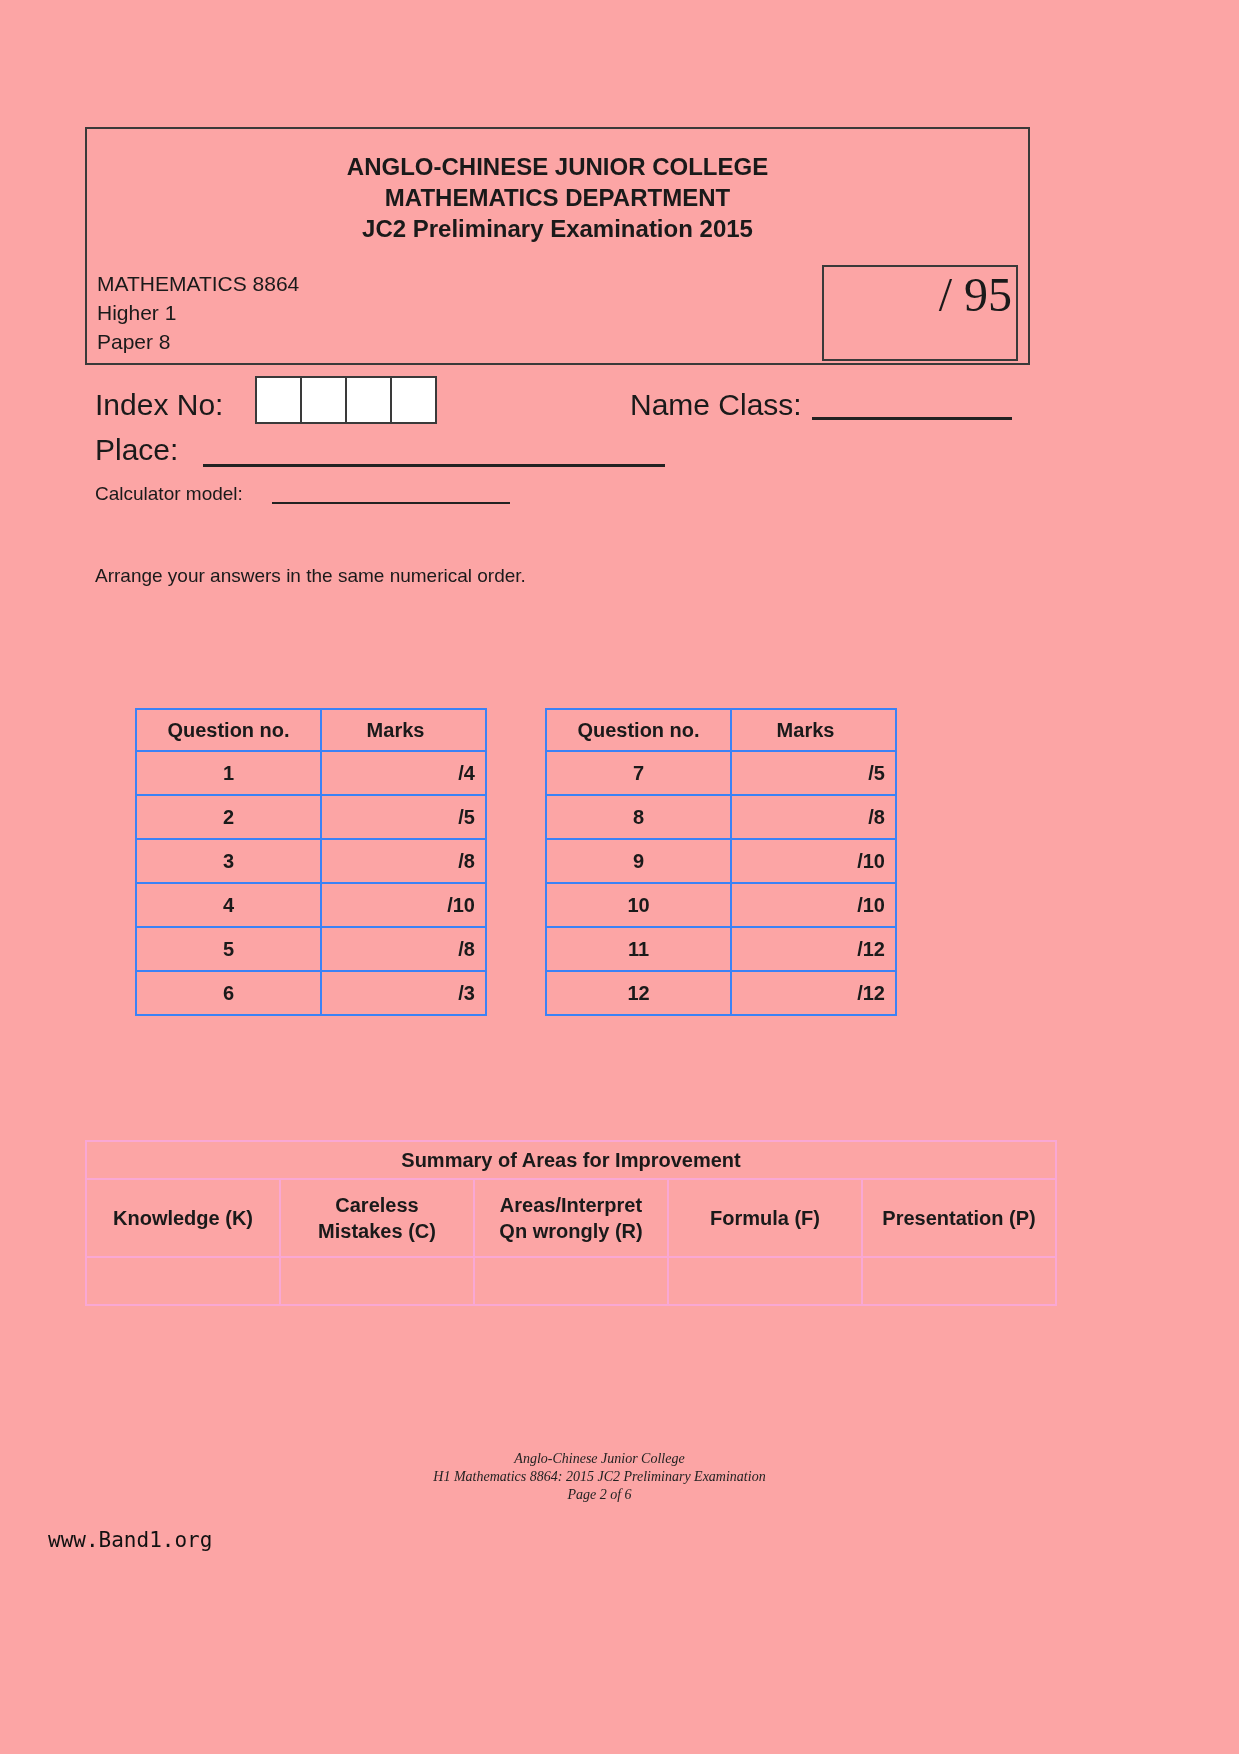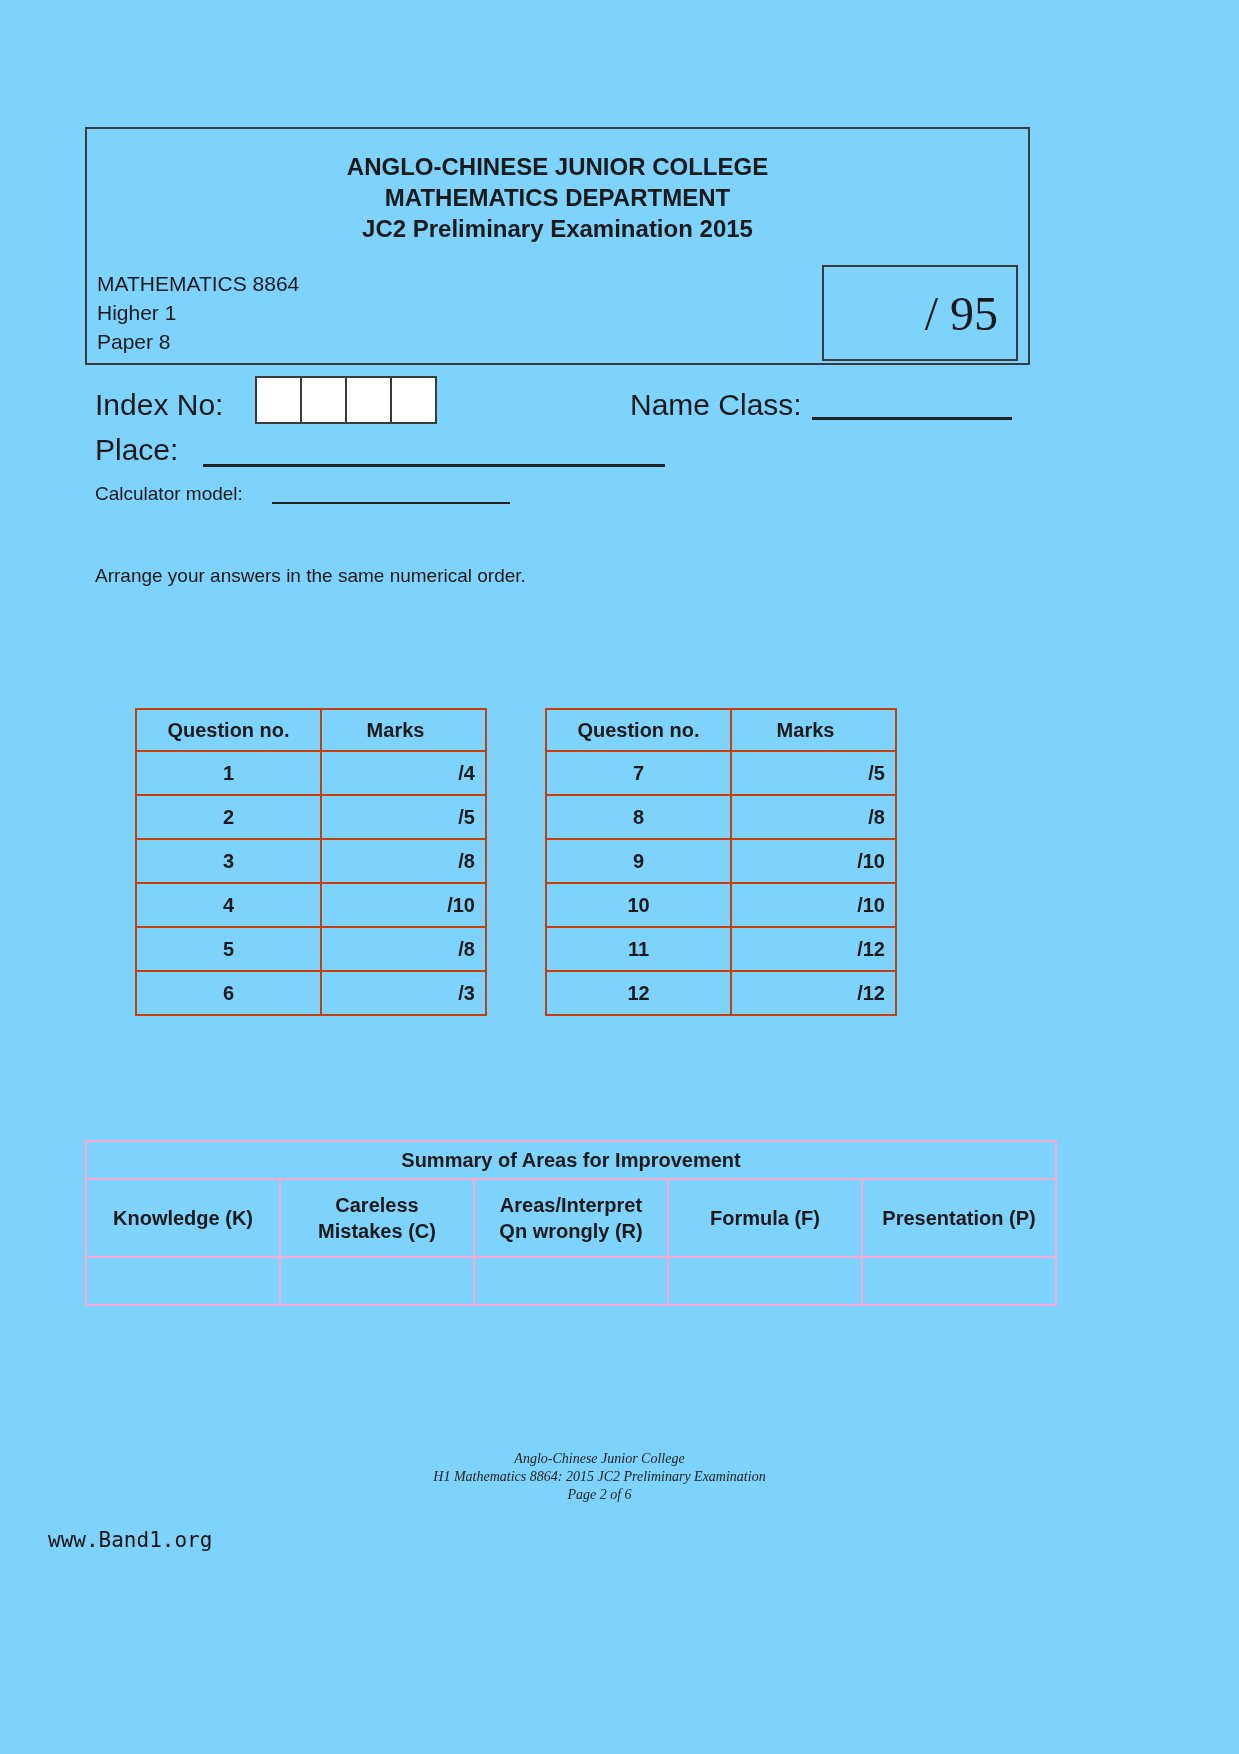--- a/index.html
+++ b/index.html
@@ -1,21 +1,21 @@
 <!DOCTYPE html>
 <html><head>
 <meta charset="utf-8">
 <style>
   * { margin: 0; padding: 0; box-sizing: border-box; }
   html, body { background: #ffffff; }
   .page {
     position: relative;
     width: 1239px;
     height: 1754px;
-    background: #7dd3fc;
+    background: #fca5a5;
     font-family: "Liberation Sans", sans-serif;
     color: #1a1a1a;
     overflow: hidden;
   }
 
   
   .header-box {
     position: absolute;
     left: 85px; top: 127px;
     width: 945px; height: 238px;
@@ -37,23 +37,22 @@
     font-weight: normal;
     font-size: 21px;
     line-height: 29px;
   }
   .score-box {
     position: absolute;
     left: 735px; top: 136px;
     width: 196px; height: 96px;
     border: 2px solid #3a3a3a;
     display: flex;
-    align-items: center;
     justify-content: flex-end;
-    padding-right: 18px;
+    padding-right: 4px;
     font-family: "Liberation Serif", serif;
     font-size: 48px;
   }
 
   
   .field-label { position: absolute; font-size: 30px; }
   .label-index { left: 95px; top: 388px; }
   .label-formclass { left: 630px; top: 388px; }
   .label-name { left: 95px; top: 433px; }
   .label-calc { left: 95px; top: 483px; font-size: 19px; }
@@ -87,21 +86,21 @@
 
   
   table { border-collapse: collapse; }
   .marks-table {
     position: absolute;
     top: 708px;
   }
   .marks-table-left { left: 135px; }
   .marks-table-right { left: 545px; }
   .marks-table th, .marks-table td {
-    border: 2px solid #c2410c;
+    border: 2px solid #3b82f6;
     font-weight: bold;
     font-size: 20px;
   }
   .marks-table th { height: 42px; text-align: center; }
   .marks-table td { height: 44px; }
   .marks-table .col-q { width: 185px; text-align: center; }
   .marks-table .col-m { width: 165px; text-align: right; padding-right: 10px; }
   .marks-table th.col-m { text-align: center; padding-right: 16px; }
 
   

